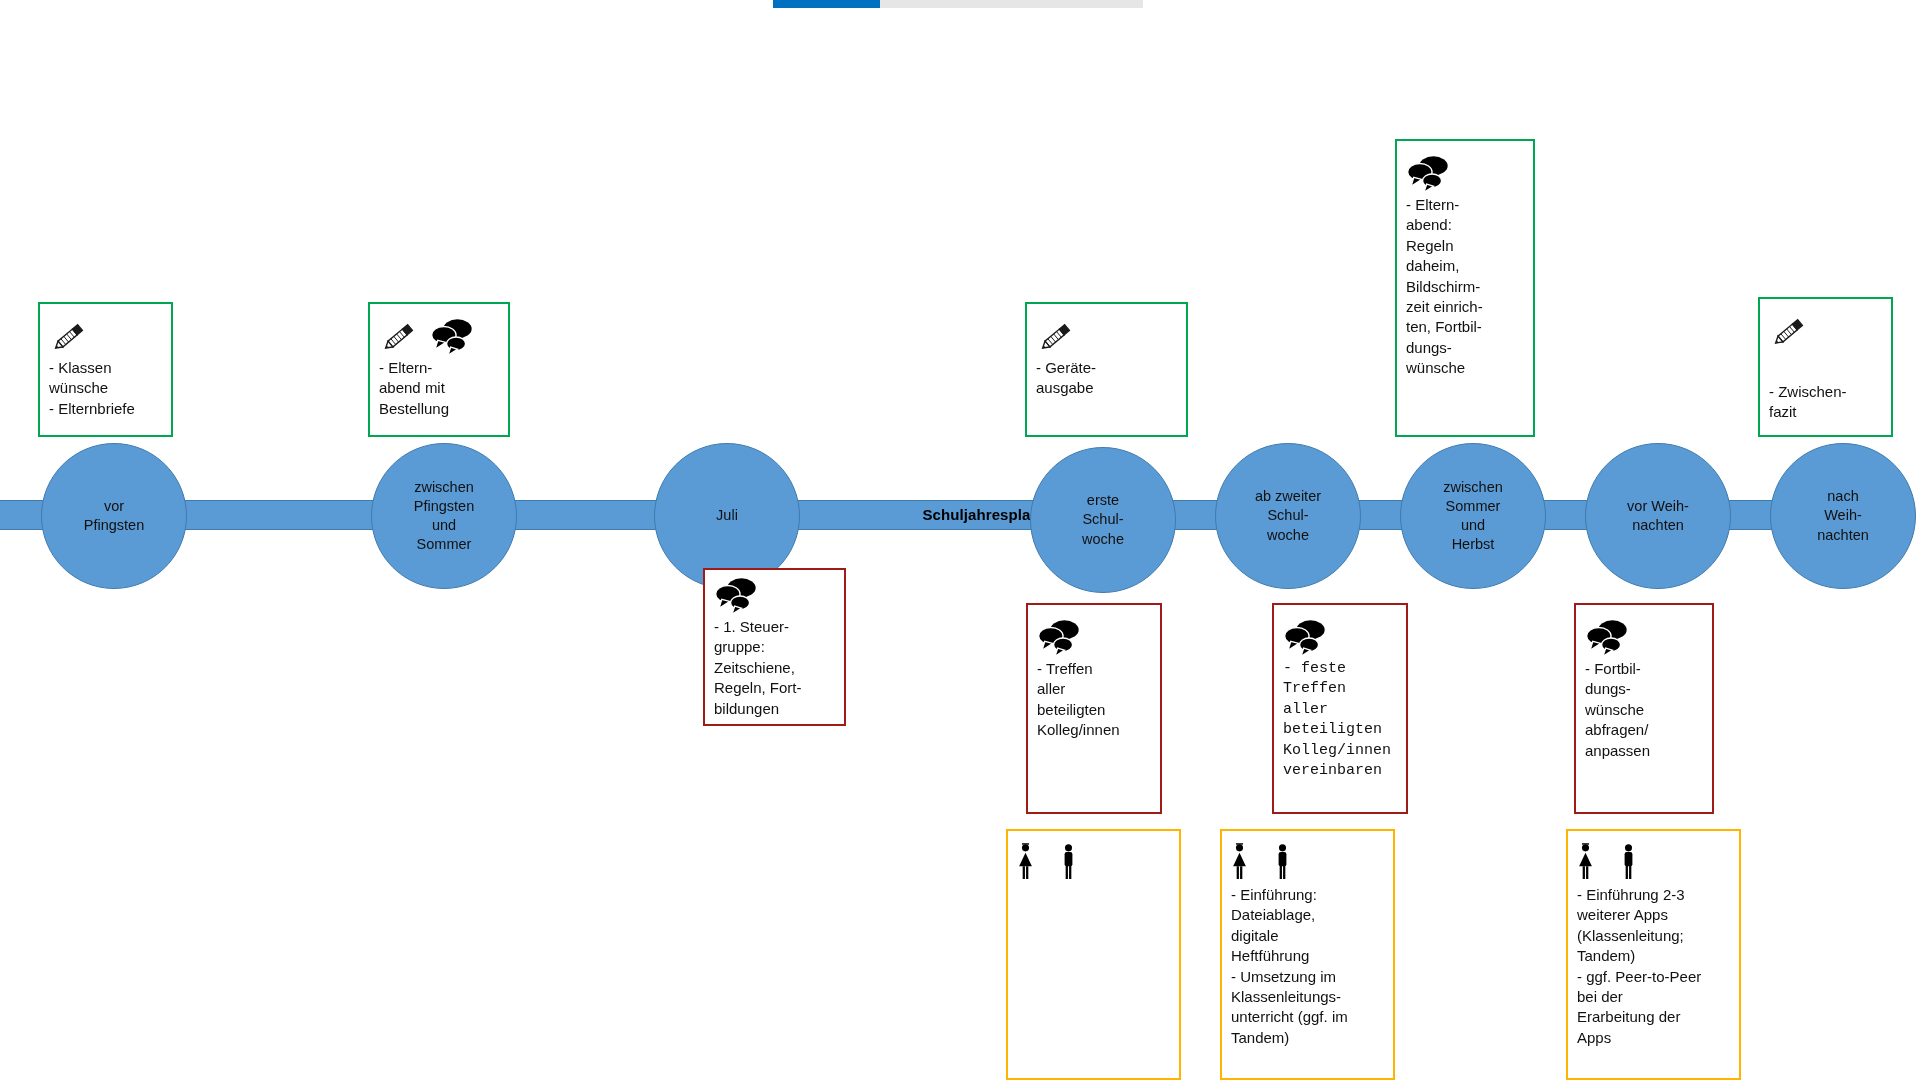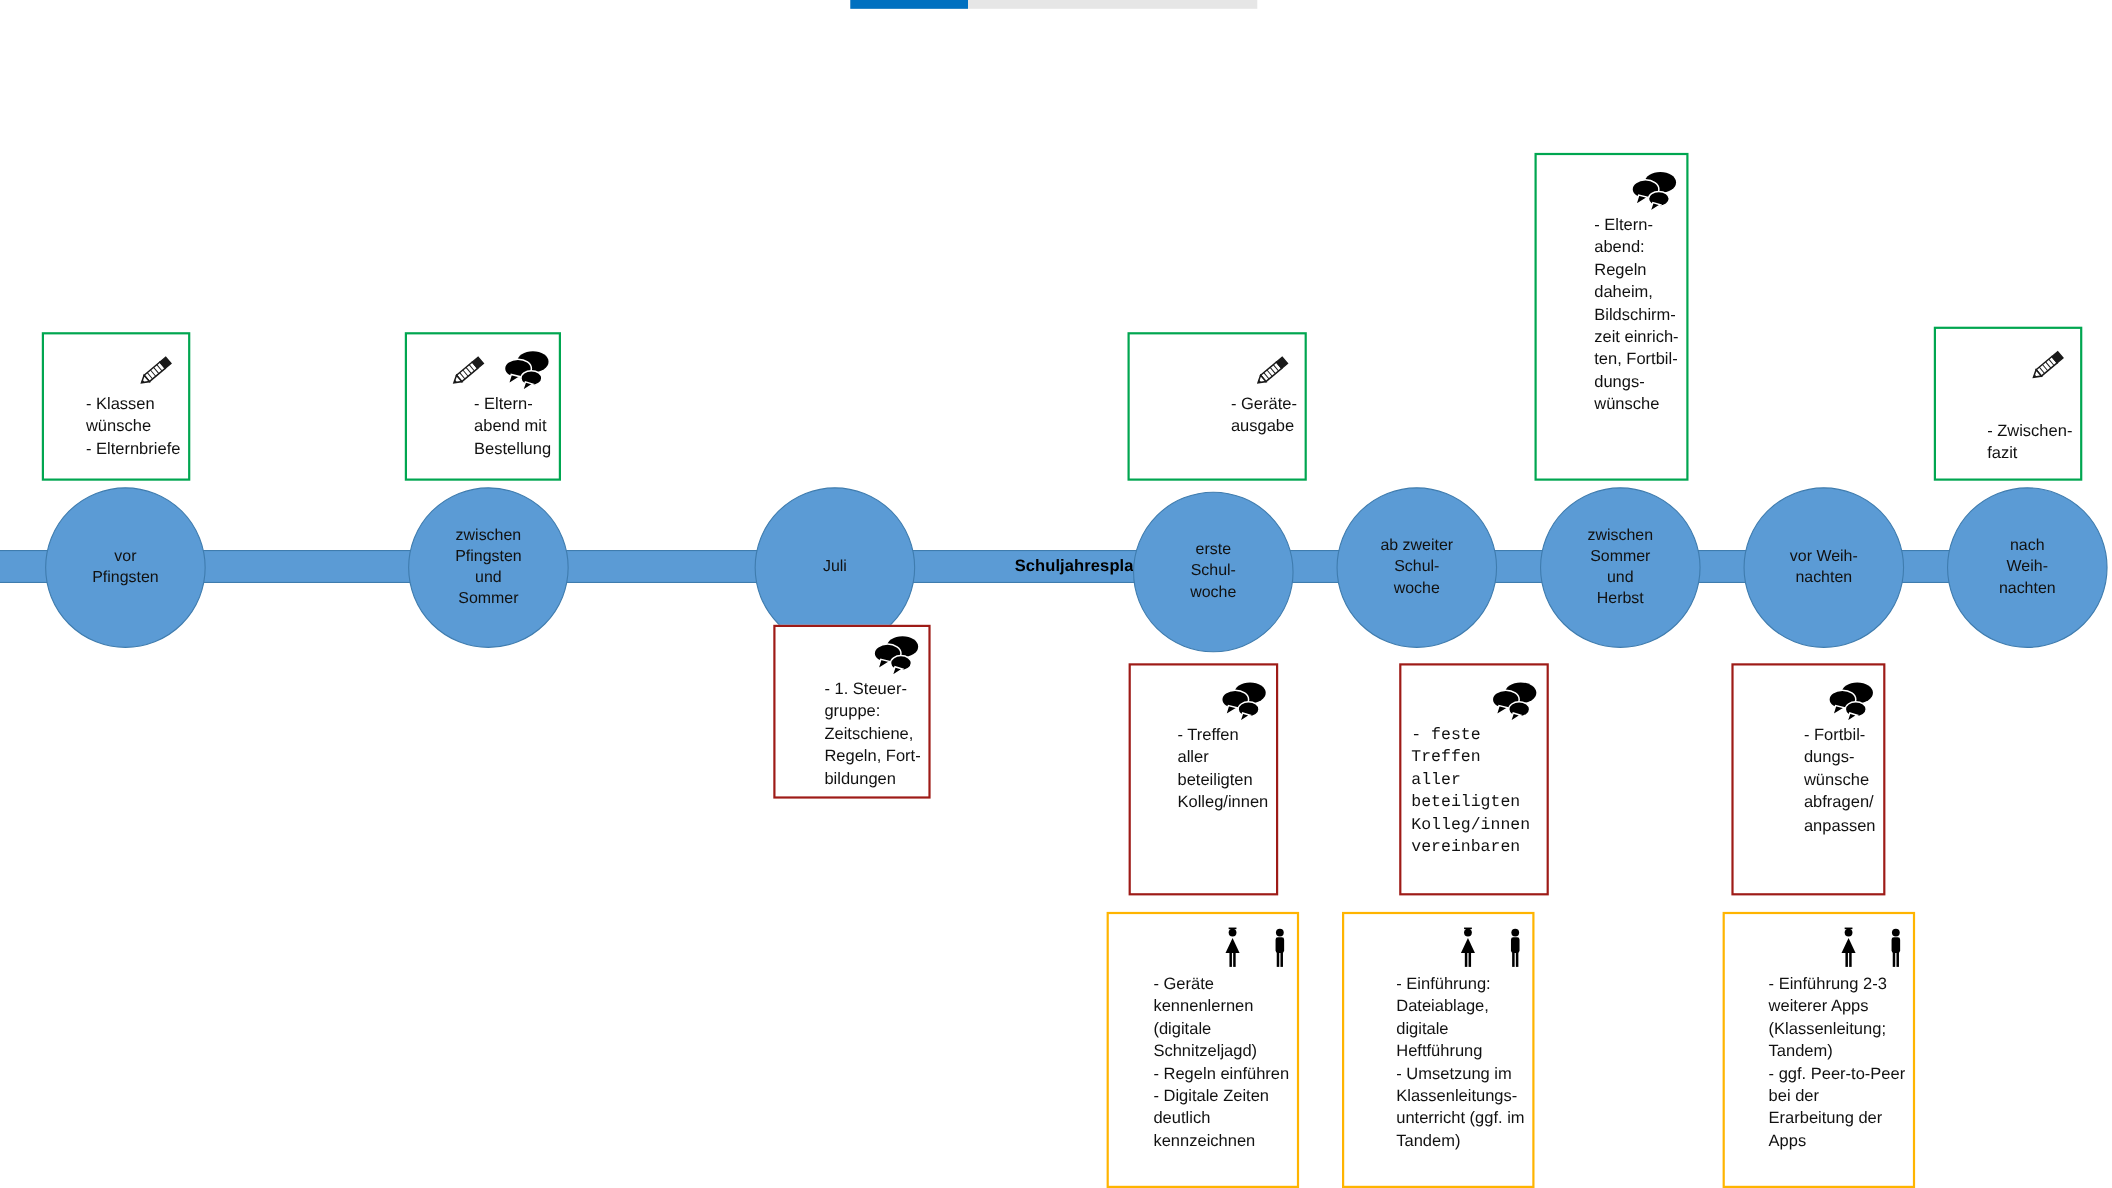--- a/index.html
+++ b/index.html
@@ -88,24 +88,24 @@
     white-space: pre-line;
   }
 
   
   .card {
     position: absolute;
     box-sizing: border-box;
     background: #ffffff;
     border-width: 2px;
     border-style: solid;
-    padding: 6px 7px 5px 9px;
+    padding: 6px 25px 5px 9px;
     display: flex;
     flex-direction: column;
-    align-items: flex-end;
+    align-items: flex-start;
   }
   .card.green  { border-color: #00a650; }
   .card.red    { border-color: #9e1b17; }
   .card.yellow { border-color: #ffb400; }
 
   .card-icons {
     display: flex;
     justify-content: center;
     align-items: flex-end;
     gap: 9px;
@@ -142,21 +142,21 @@
 Pfingsten</span>
 </div>
 
 <div class="node" style="left:371px; top:443px; width:146px; height:146px;">
   <span class="node-label">zwischen
 Pfingsten
 und
 Sommer</span>
 </div>
 
-<div class="node" style="left:686px; top:443px; width:146px; height:146px;">
+<div class="node" style="left:654px; top:443px; width:146px; height:146px;">
   <span class="node-label">Juli</span>
 </div>
 
 <div class="node" style="left:1030px; top:447px; width:146px; height:146px;">
   <span class="node-label">erste
 Schul-
 woche</span>
 </div>
 
 <div class="node" style="left:1215px; top:443px; width:146px; height:146px;">
@@ -371,28 +371,20 @@
       <rect x="8" y="34" width="3.2" height="18" fill="#000000"></rect>
       <rect x="12.8" y="34" width="3.2" height="18" fill="#000000"></rect>
     </svg>
     <svg class="icon-person" viewBox="0 0 24 56">
       <circle cx="12" cy="8" r="5" fill="#000000"></circle>
       <rect x="6.5" y="14" width="11" height="20" rx="3" fill="#000000"></rect>
       <rect x="8" y="32" width="3.2" height="20" fill="#000000"></rect>
       <rect x="12.8" y="32" width="3.2" height="20" fill="#000000"></rect>
     </svg>
   </div>
-  <div class="card-text">- Geräte
-kennenlernen
-(digitale
-Schnitzeljagd)
-- Regeln einführen
-- Digitale Zeiten
-deutlich
-kennzeichnen</div>
 </div>
 
 <div class="card yellow" style="left:1192px; top:829px; width:175px; height:251px;margin-left:28px;">
   <div class="card-icons people">
     <svg class="icon-person" viewBox="0 0 24 56">
       <circle cx="12" cy="8" r="5" fill="#000000"></circle>
       <rect x="7" y="1.5" width="10" height="2" fill="#000000"></rect>
       <polygon points="12,15 3,34 21,34" fill="#000000"></polygon>
       <rect x="8" y="34" width="3.2" height="18" fill="#000000"></rect>
       <rect x="12.8" y="34" width="3.2" height="18" fill="#000000"></rect>

